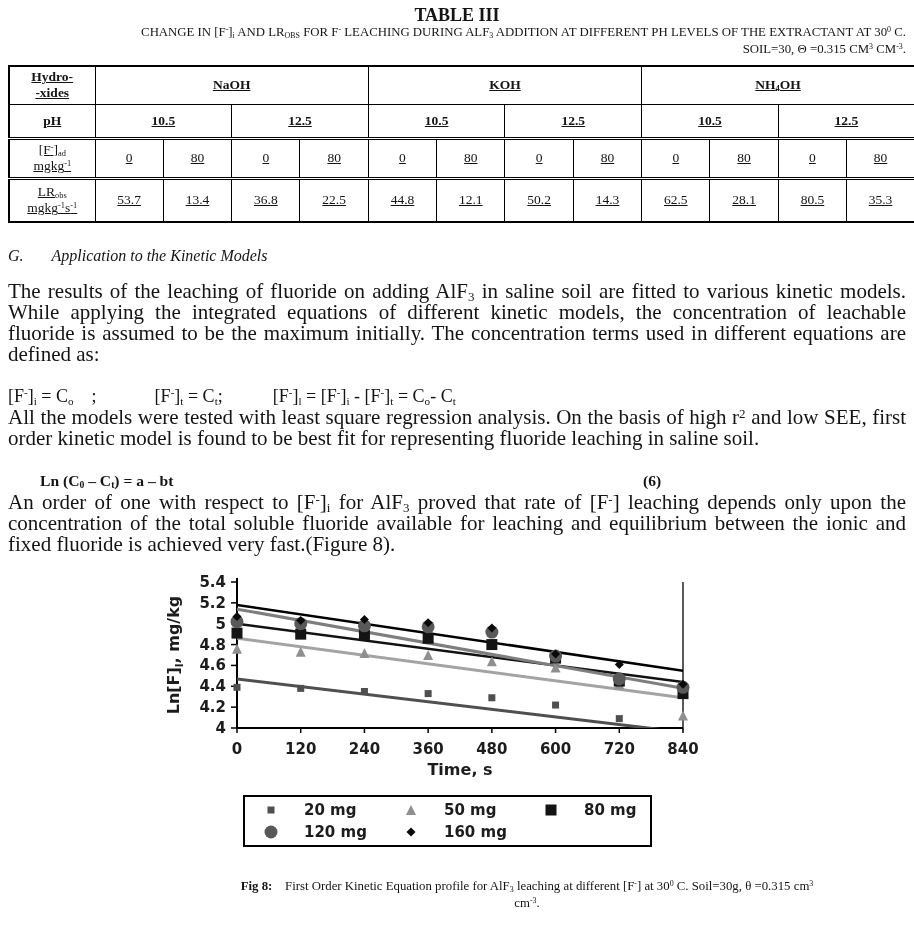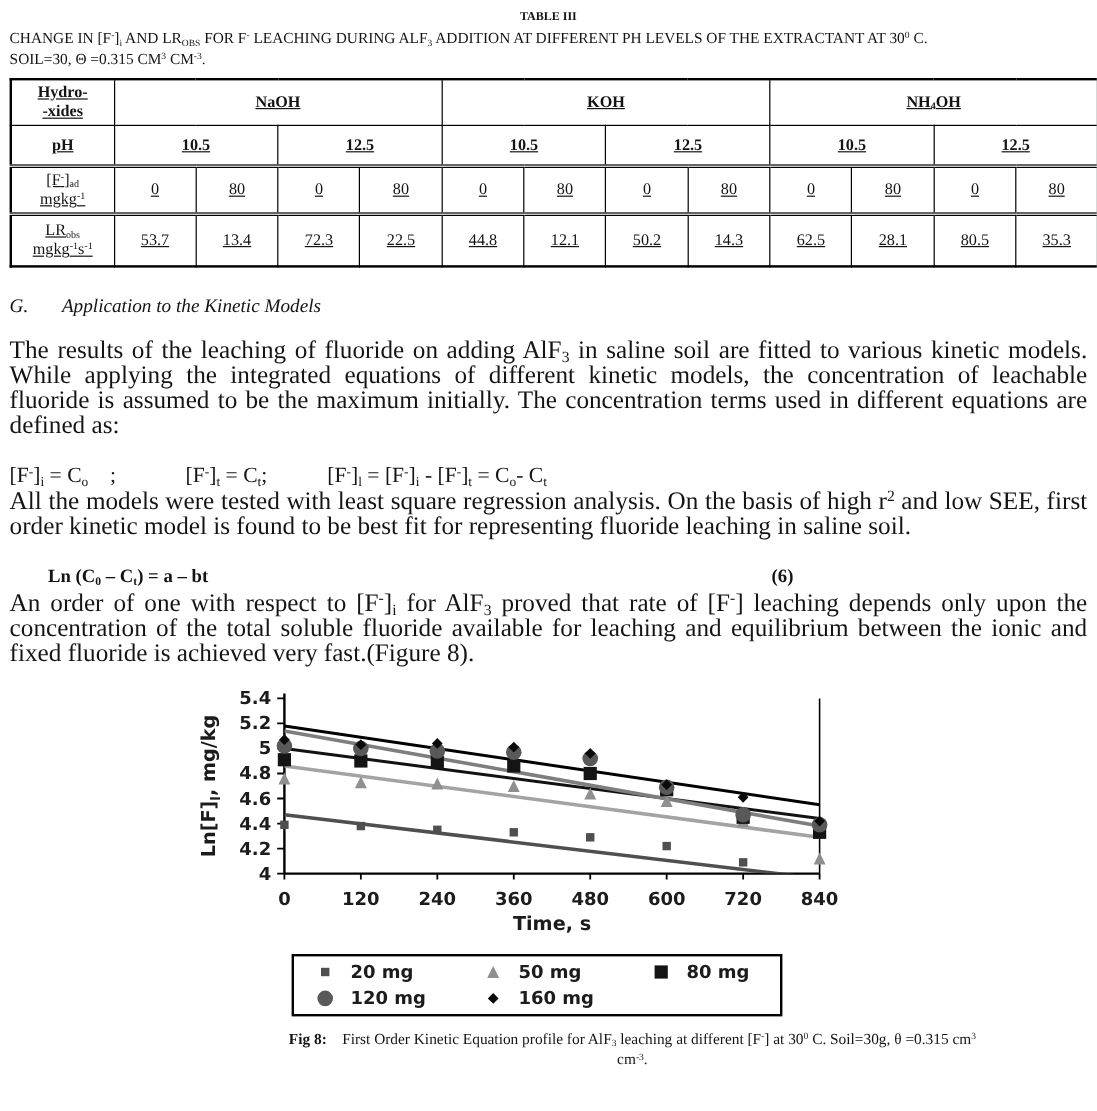--- a/index.html
+++ b/index.html
@@ -1,21 +1,21 @@
 <!DOCTYPE html>
 <html><head>
 <meta charset="utf-8">
 <style>
   html,body{margin:0;padding:0;background:#fff;}
   body{width:914px;height:926px;position:relative;overflow:hidden;
        font-family:"Liberation Serif","DejaVu Serif",serif;color:#141414;}
   .flow{padding:6px 8px 0 8px;}
   
-  .tbl-title{text-align:center;font-weight:bold;font-size:10px;line-height:18px;}
-  .tbl-sub{text-align:left;font-size:12.8px;line-height:17px;}
+  .tbl-title{text-align:center;font-weight:bold;font-size:18px;line-height:18px;}
+  .tbl-sub{text-align:right;font-size:12.8px;line-height:17px;}
   sub,sup{font-size:0.62em;line-height:0;}
   sup{vertical-align:0.5em;}
   sub{vertical-align:-0.25em;}
   
   table.t3{border-collapse:collapse;width:908px;table-layout:fixed;margin-top:7px;
            border:2px solid #000;text-decoration:underline;}
   table.t3 td{border:1px solid #000;text-align:center;vertical-align:middle;
               font-size:13.5px;padding:1px 2px;}
   table.t3 .hdr{font-weight:bold;}
   table.t3 tr.dbl td{border-top:3px double #000;}
@@ -33,24 +33,24 @@
   .equation .eq-txt{margin-left:32px;}
   .equation .eq-num{position:absolute;left:635px;top:0;}
   
   #chart-wrap{position:absolute;left:165px;top:566px;width:560px;height:215px;}
   .ctick{font:bold 15px "DejaVu Sans","Liberation Sans",sans-serif;fill:#1c1c1c;}
   .caxis{font:bold 16px "DejaVu Sans","Liberation Sans",sans-serif;fill:#1c1c1c;}
   #legend{position:absolute;left:243px;top:795px;width:409px;height:52px;
           border:2px solid #000;box-sizing:border-box;
           display:grid;grid-template-columns:140px 140px 1fr;
           grid-auto-rows:22px;align-items:center;padding:2px 0 0 18px;}
-  .lg-item{display:flex;align-items:center;gap:13px;
+  .lg-item{display:flex;align-items:center;gap:25px;
            font:bold 15px "DejaVu Sans","Liberation Sans",sans-serif;color:#1c1c1c;}
   .lg-marker{width:16px;height:16px;display:inline-flex;align-items:center;justify-content:center;}
-  #figcaption{position:absolute;left:140px;top:858px;width:774px;text-align:center;
+  #figcaption{position:absolute;left:140px;top:878px;width:774px;text-align:center;
               font-size:12.8px;line-height:17px;}
 </style>
 </head>
 <body>
 
 <div class="flow">
 
   <div class="tbl-title">TABLE III</div>
   <div class="tbl-sub">CHANGE IN [F<sup>-</sup>]<sub>i</sub> AND LR<sub>OBS</sub> FOR F<sup>-</sup> LEACHING DURING ALF<sub>3</sub> ADDITION AT DIFFERENT PH LEVELS OF THE EXTRACTANT AT 30<sup>0</sup> C.</div>
   <div class="tbl-sub">SOIL=30, Θ =0.315 CM<sup>3</sup> CM<sup>-3</sup>.</div>
@@ -99,21 +99,21 @@
       <td>80</td>
       <td>0</td>
       <td>80</td>
       <td>0</td>
       <td>80</td>
     </tr>
     <tr class="dbl" style="height:44px;">
       <td>LR<sub>obs</sub><br>mgkg<sup>-1</sup>s<sup>-1</sup></td>
       <td>53.7</td>
       <td>13.4</td>
-      <td>72.3</td>
+      <td>36.8</td>
       <td>22.5</td>
       <td>44.8</td>
       <td>12.1</td>
       <td>50.2</td>
       <td>14.3</td>
       <td>62.5</td>
       <td>28.1</td>
       <td>80.5</td>
       <td>35.3</td>
     </tr>

